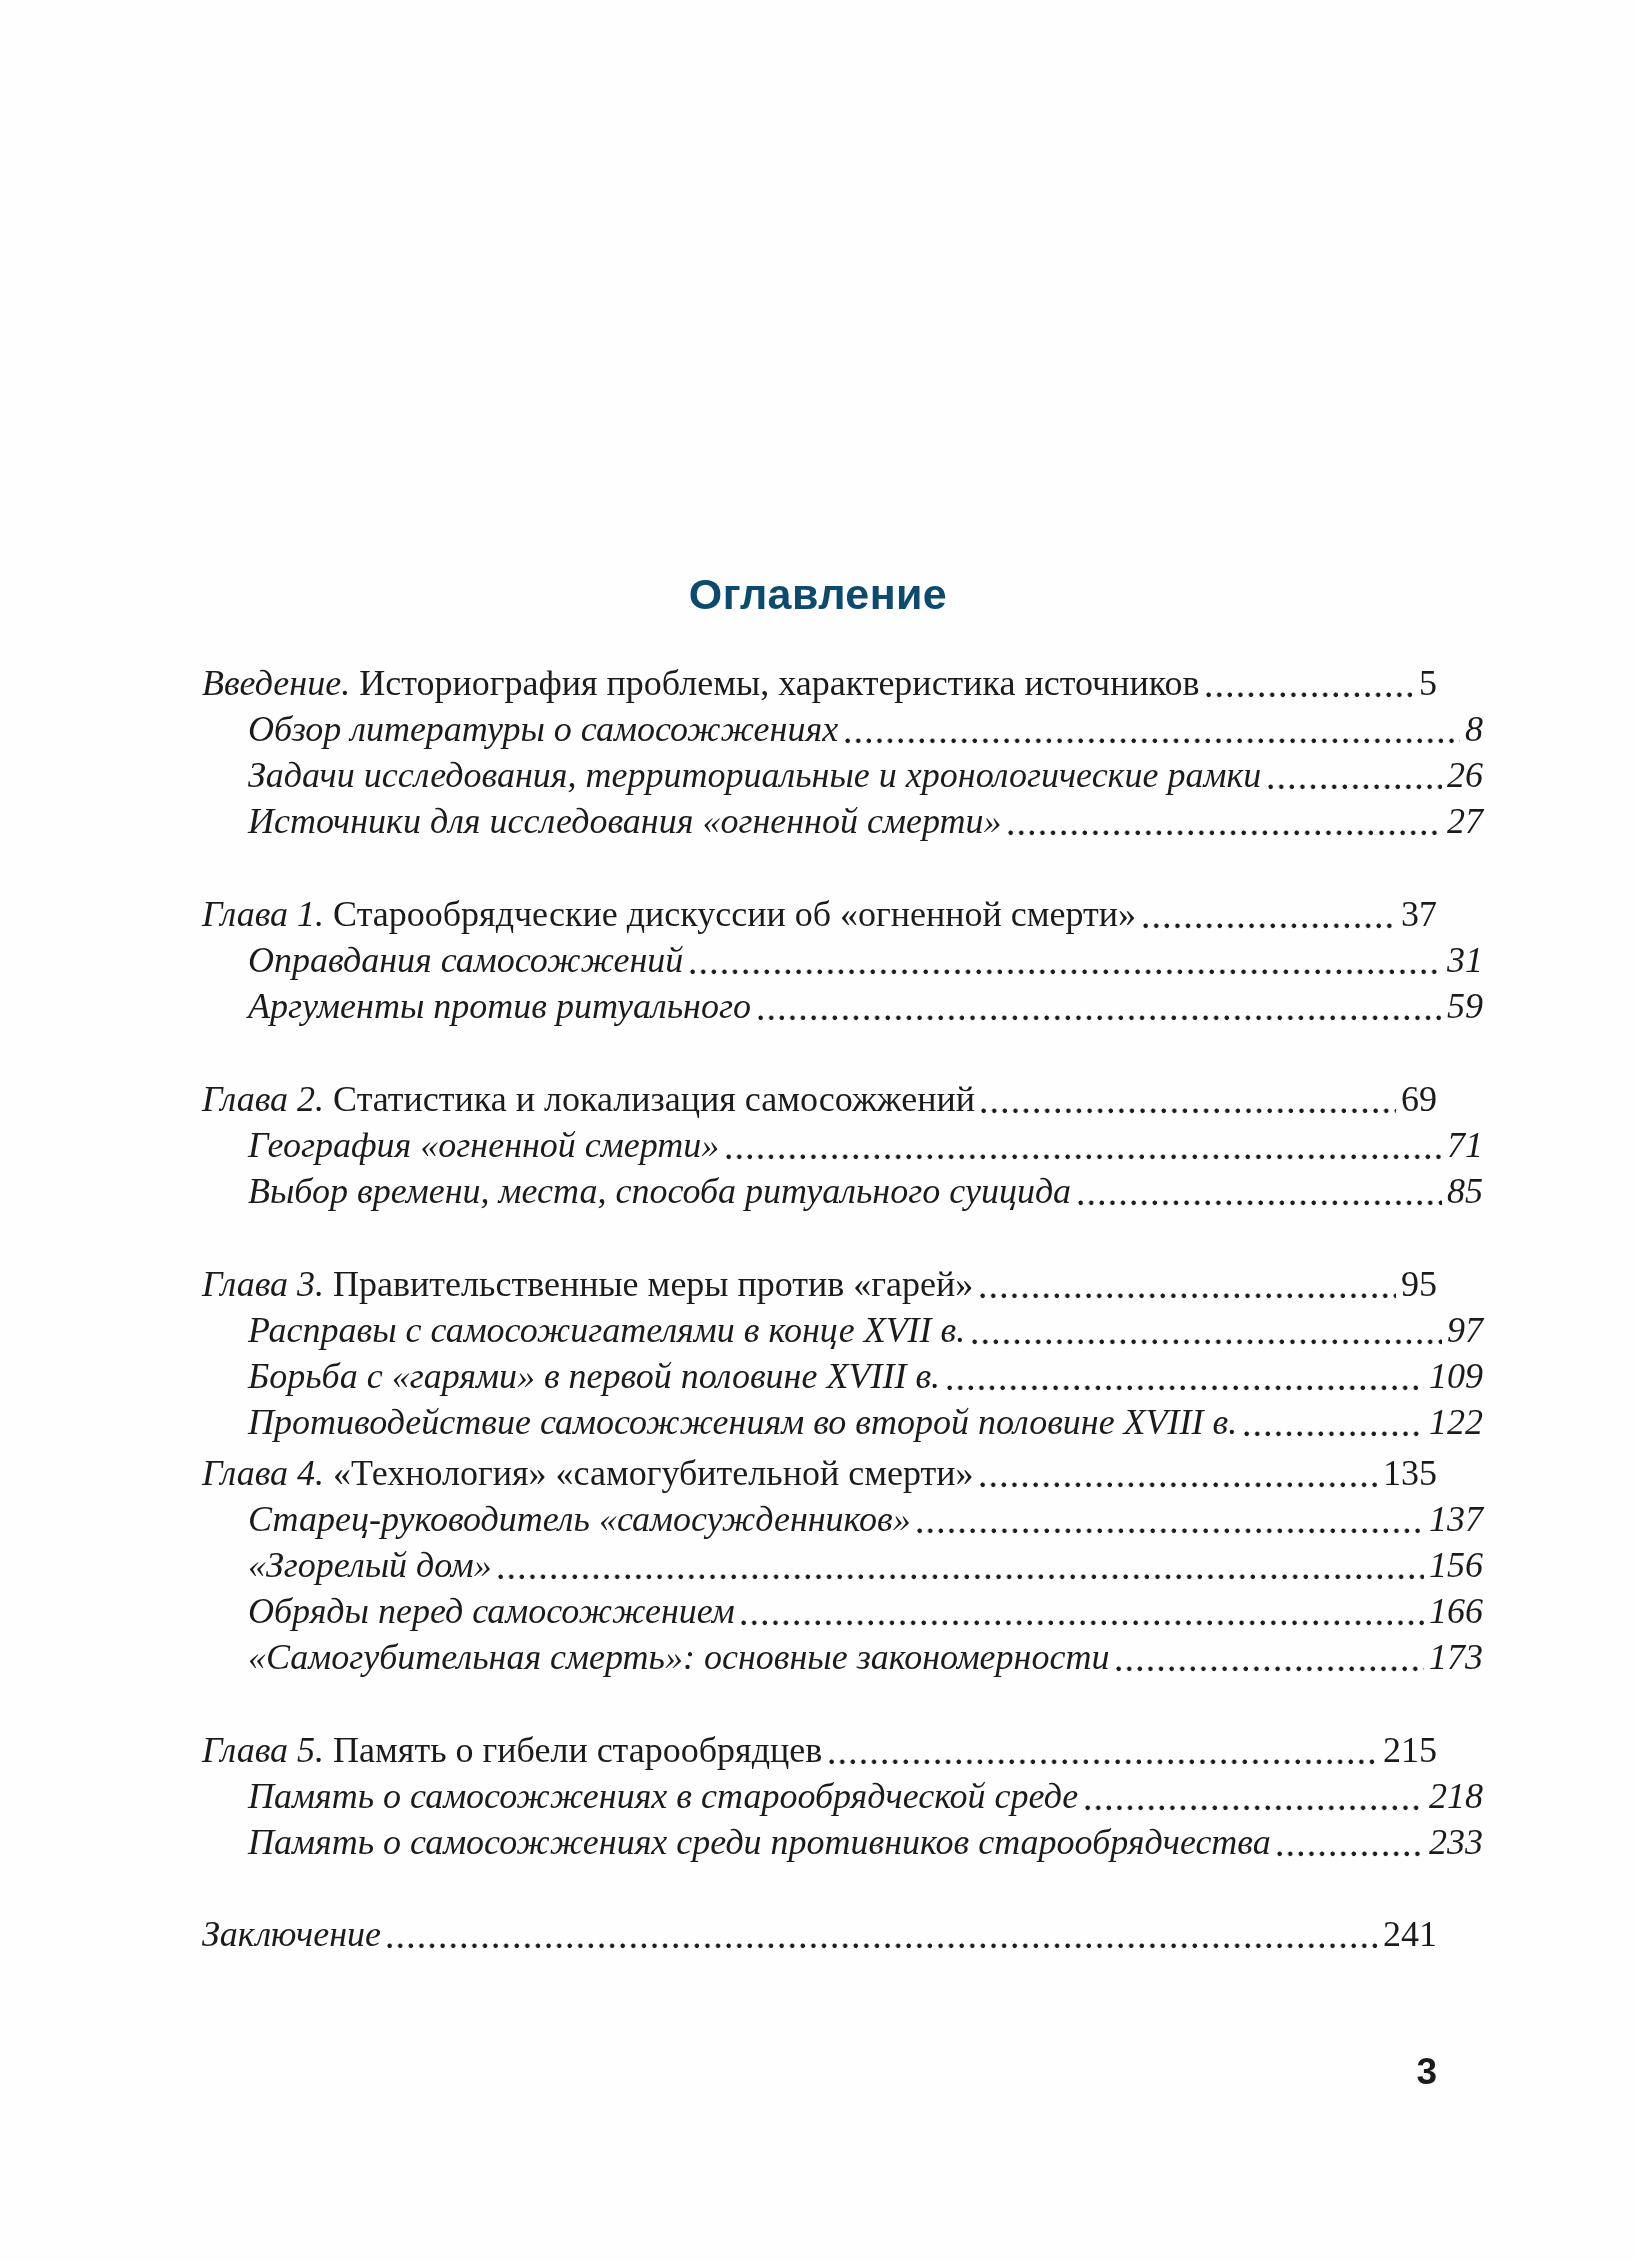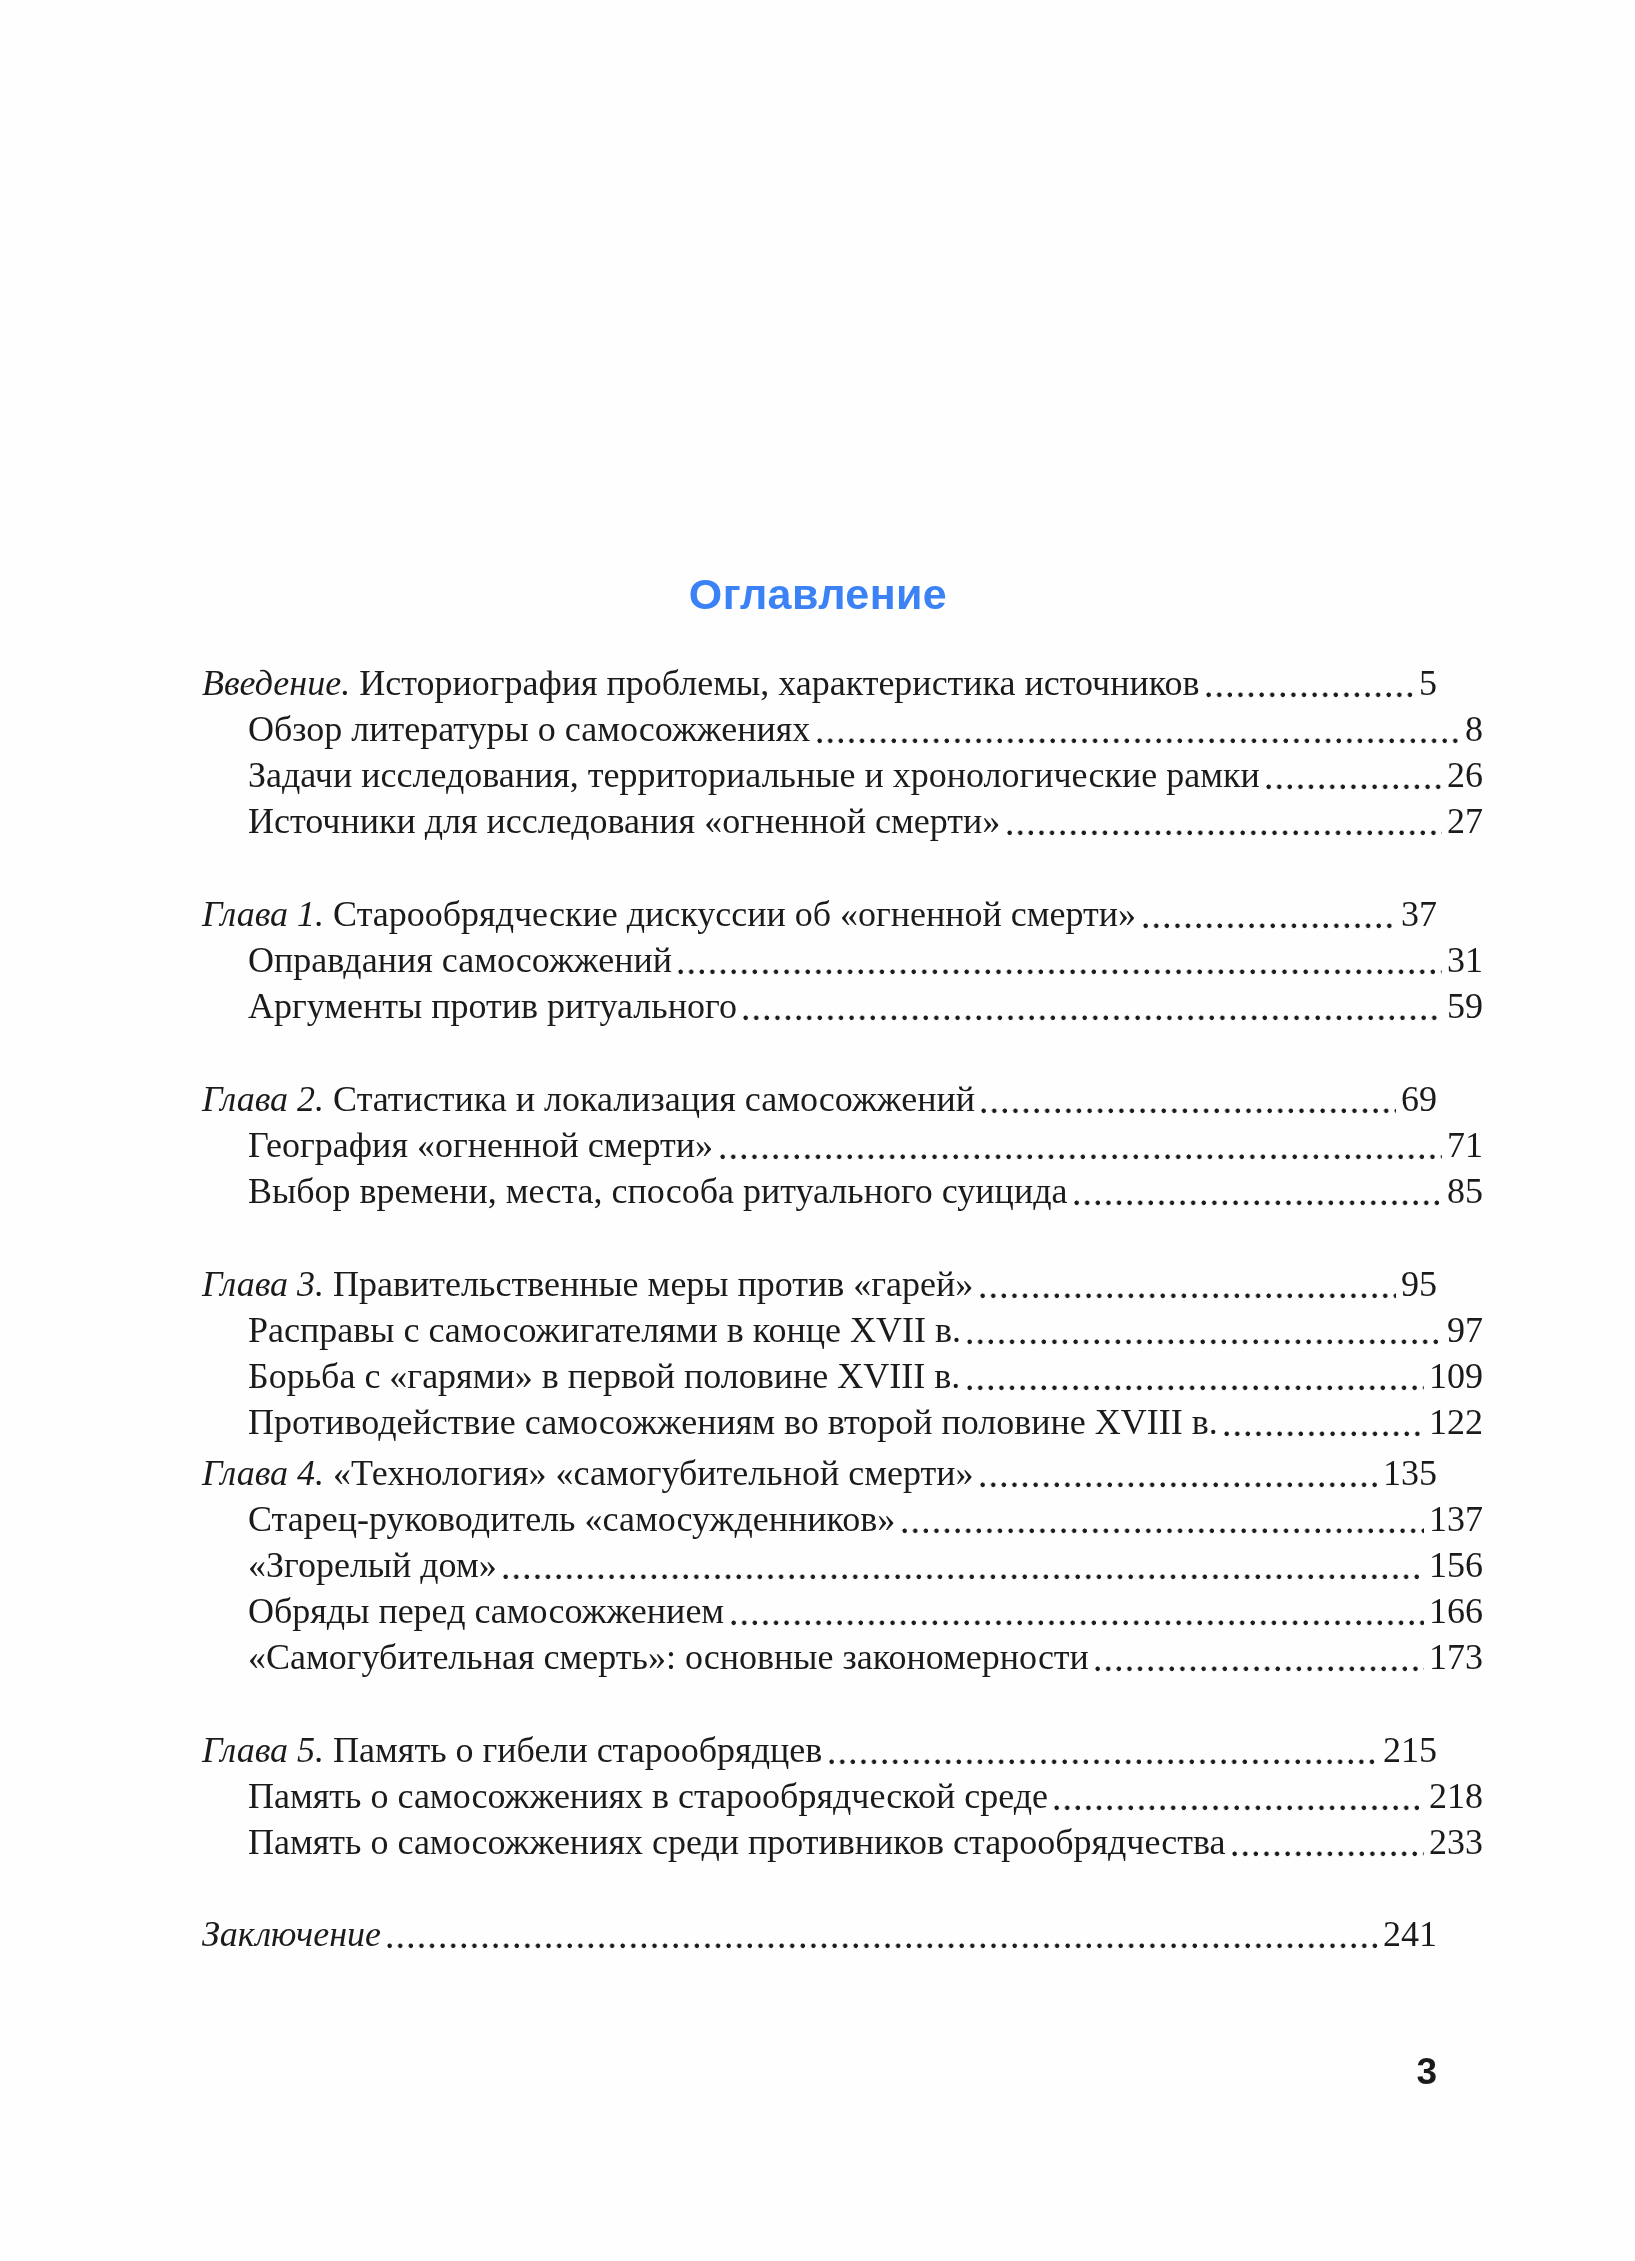--- a/index.html
+++ b/index.html
@@ -19,21 +19,21 @@
     position: absolute;
     top: 570px;
     left: 0;
     width: 100%;
     margin: 0;
     text-align: center;
     font-family: "Liberation Sans", sans-serif;
     font-weight: 700;
     font-size: 43px;
     letter-spacing: 0.4px;
-    color: #3b82f6;
+    color: #0c4a6e;
   }
   .toc {
     position: absolute;
     left: 202px;
     top: 660px;
     width: 1235px;
     font-family: "Liberation Serif", serif;
     font-size: 36px;
     line-height: 46px;
     color: #1b1b1b;
@@ -41,21 +41,21 @@
   .section { margin-top: 47px; }
   .section:first-child { margin-top: 0; }
   .section:nth-child(5) { margin-top: 5px; }
   .section:nth-child(7) { margin-top: 46px; }
 
   .row {
     display: flex;
     align-items: center;
     width: 100%;
   }
-  .row.sub { padding-left: 46px; }
+  .row.sub { padding-left: 46px; font-style: italic; }
   .row .text {
     white-space: nowrap;
     flex: 0 1 auto;
     min-width: 0;
   }
   .row .text i { font-style: italic; }
   .leader {
     flex: 1 1 auto;
     min-width: 11.4px;
     align-self: flex-end;

